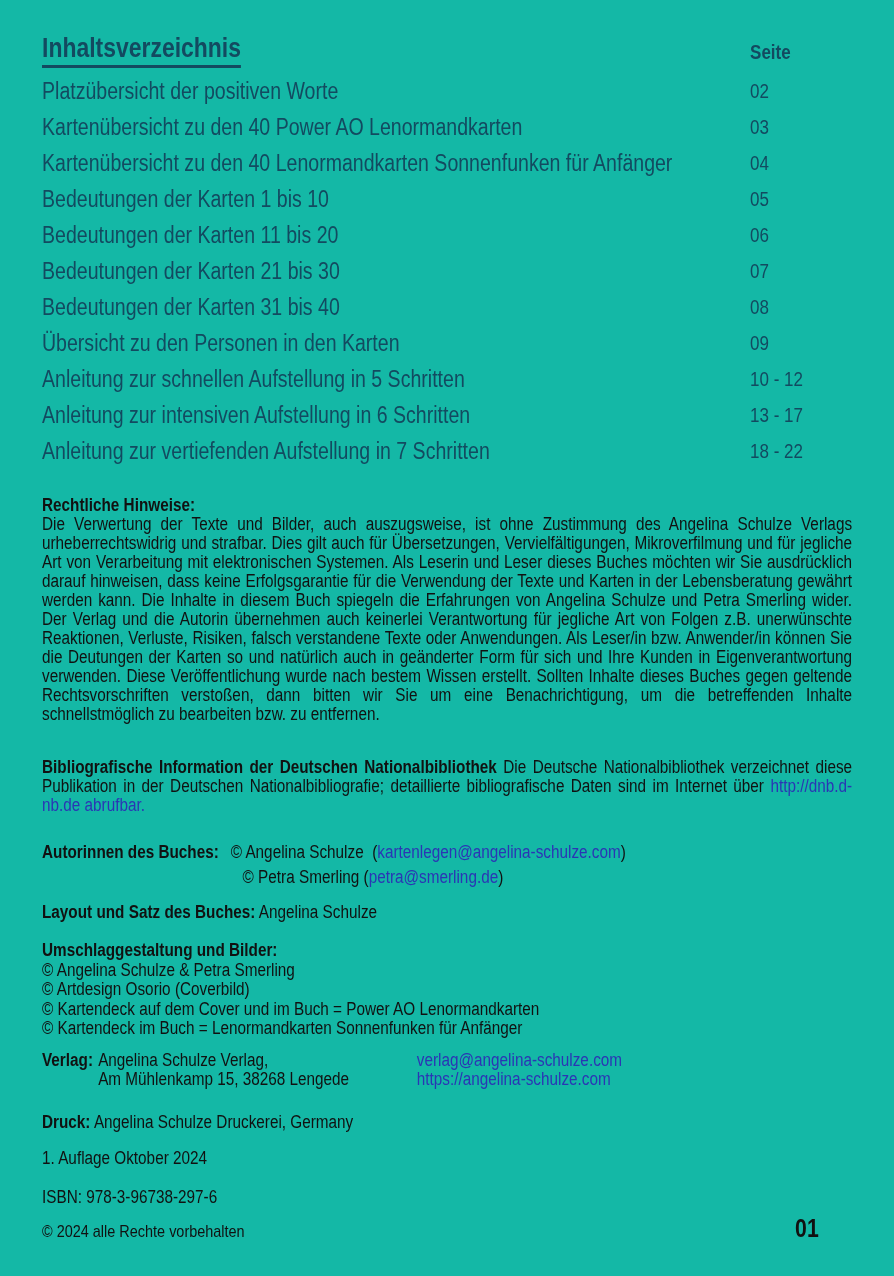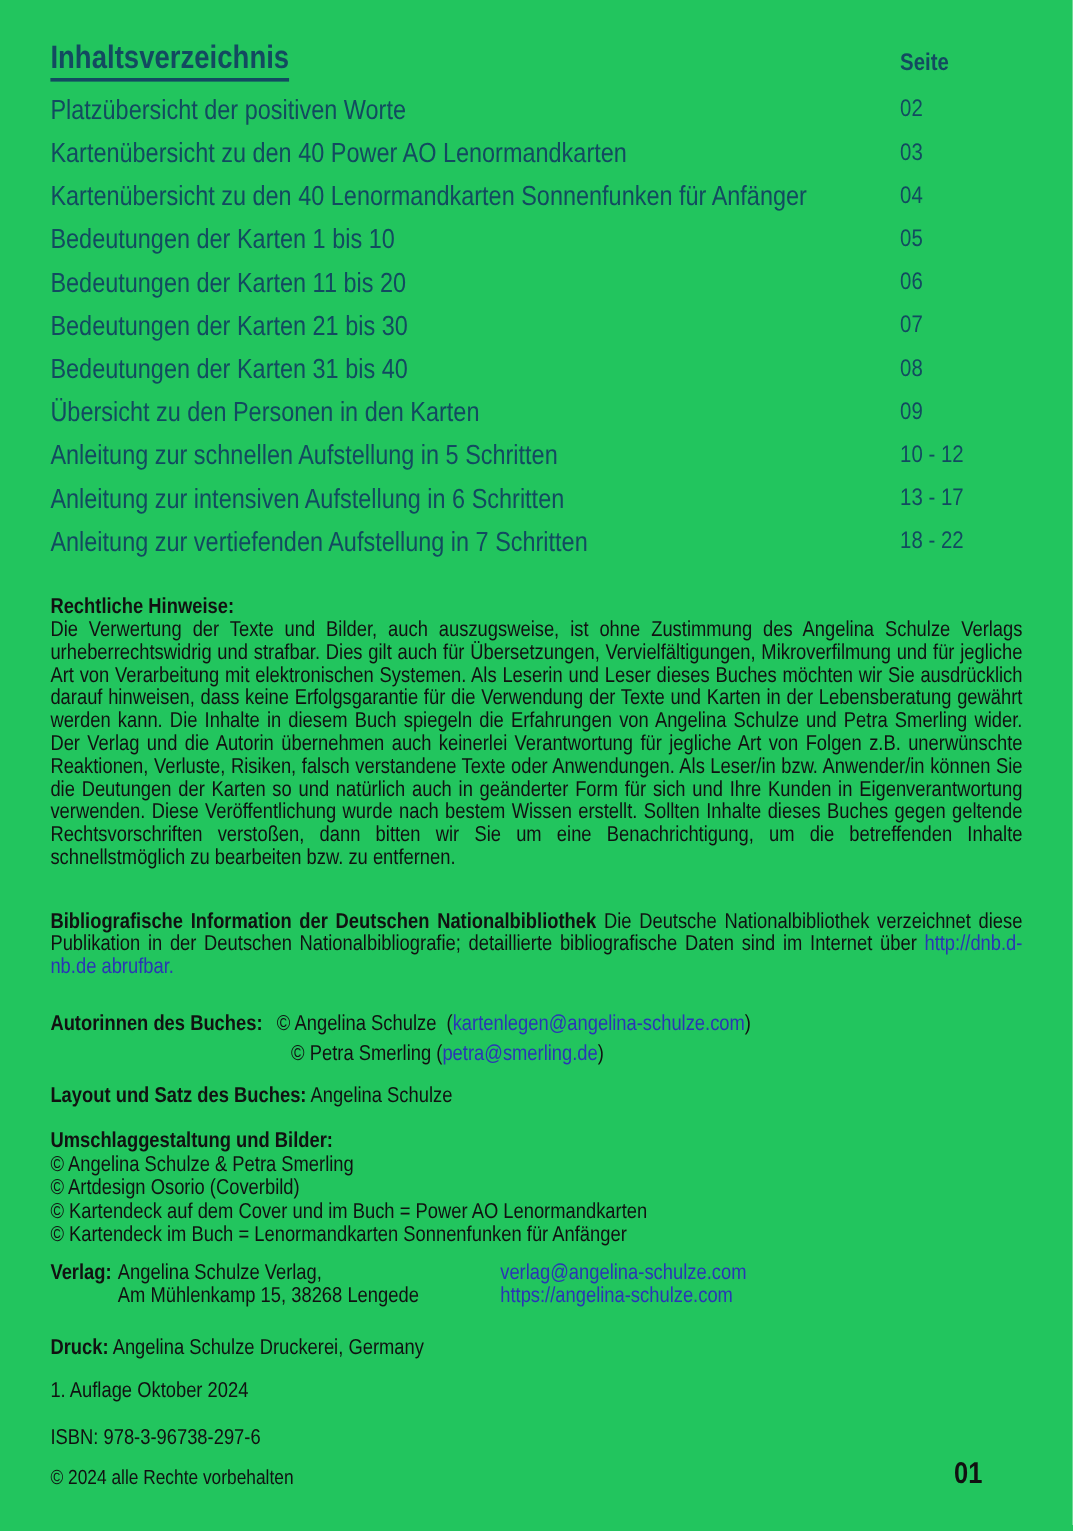--- a/index.html
+++ b/index.html
@@ -1,18 +1,18 @@
 <!DOCTYPE html>
 <html><head>
 <meta charset="utf-8">
 <style>
   html,body{margin:0;padding:0;background:#ffffff;}
   body{width:894px;height:1276px;position:relative;overflow:hidden;
        font-family:"Liberation Sans","DejaVu Sans",sans-serif;color:#111;}
-  .page{position:absolute;inset:0;background:#22c55e;}
+  .page{position:absolute;inset:0;background:#14b8a6;}
   
   .content{position:absolute;left:42px;top:0;width:953px;height:1276px;
            transform:scaleX(0.85);transform-origin:0 0;}
   .abs{position:absolute;left:0;}
   .teal{color:#134a60;}
   .blue{color:#2b35b5;text-decoration:none;}
   .b{font-weight:bold;}
 
   .toc-head{top:32px;width:953px;height:34px;}
   .toc-title{display:inline-block;font-size:27px;line-height:32px;font-weight:bold;

